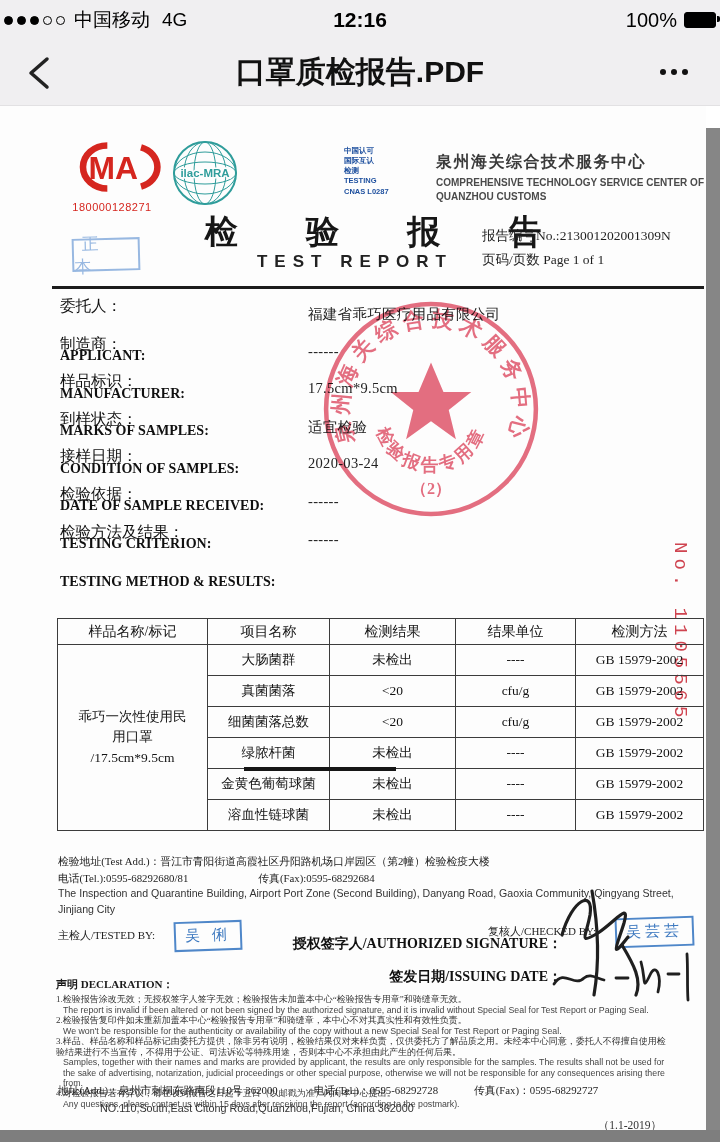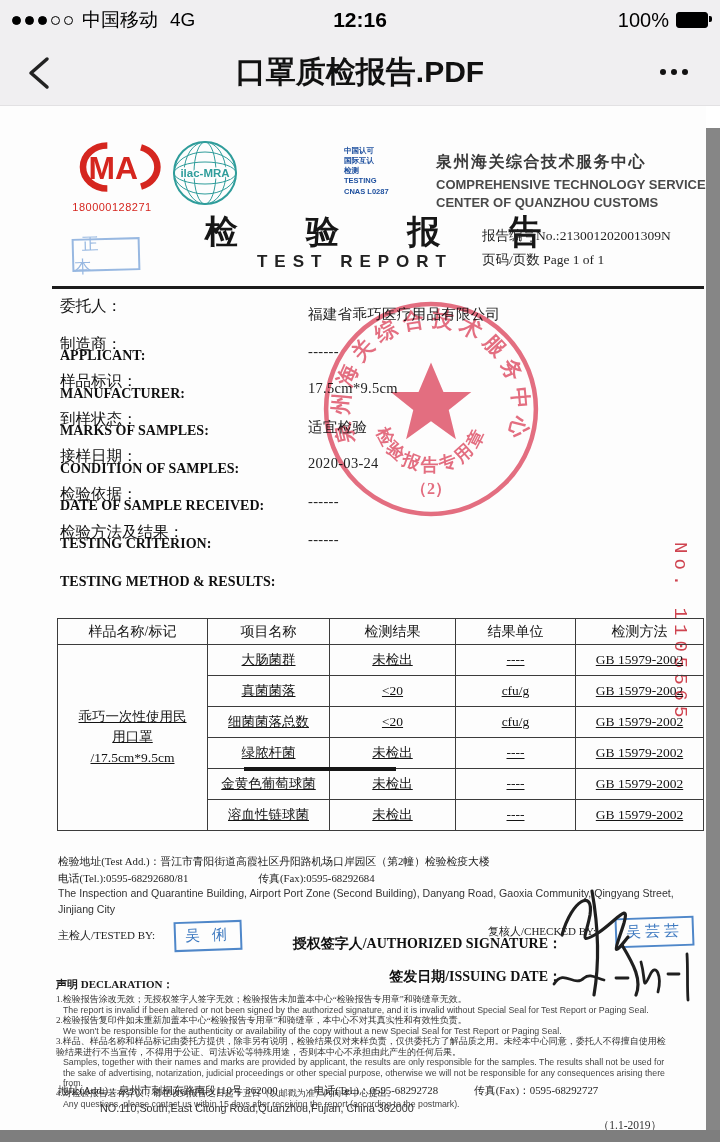--- a/index.html
+++ b/index.html
@@ -1,21 +1,21 @@
 <!DOCTYPE html>
 <html><head>
 <meta charset="utf-8">
 <style>
   html,body{margin:0;padding:0;background:#fff;}
   .screen{position:relative;width:720px;height:1142px;overflow:hidden;background:#fff;
           font-family:"Liberation Serif","DejaVu Serif",serif;color:#1b1b1b;}
 
   
   .statusbar{position:absolute;top:0;left:0;width:720px;height:40px;background:#f0eff1;
-             display:flex;align-items:center;padding:0 12px;box-sizing:border-box;
+             display:flex;align-items:center;padding:0 4px;box-sizing:border-box;
              font-family:"Liberation Sans","DejaVu Sans",sans-serif;}
   .sig-dots{display:flex;gap:4px;margin-right:9px;align-items:center;}
   .dot{width:9px;height:9px;border-radius:50%;border:1.5px solid #000;box-sizing:border-box;}
   .dot.filled{background:#000;}
   .carrier{font-size:19px;color:#000;}
   .net{font-size:19px;margin-left:12px;color:#000;}
   .sb-time{position:absolute;left:0;right:0;text-align:center;font-size:21px;font-weight:700;color:#000;pointer-events:none;}
   .sb-right{margin-left:auto;display:flex;align-items:center;gap:7px;}
   .batt-pct{font-size:20px;color:#000;}
   .batt{width:30px;height:14px;border:1.6px solid #000;border-radius:3px;background:#000;position:relative;}
@@ -39,21 +39,21 @@
 
   
   .cma{position:absolute;top:32px;left:60px;width:104px;text-align:center;}
   .cma-no{color:#d5261f;font-size:11px;font-family:"Liberation Sans",sans-serif;letter-spacing:.5px;margin-top:1px;}
   .ilac{position:absolute;top:32px;left:170px;}
   .cnas{position:absolute;top:38px;left:248px;}
   .cnas-cap{position:absolute;top:40px;left:344px;font-size:7.5px;font-weight:700;color:#1d4f9e;
             font-family:"Liberation Sans",sans-serif;line-height:1.35;}
   .org{position:absolute;top:46px;left:436px;width:270px;}
   .org-cn{font-size:16px;letter-spacing:1.5px;color:#3a3a3a;font-weight:700;}
-  .org-en{font-size:13px;color:#4a4a4a;font-weight:700;font-family:"Liberation Sans",sans-serif;margin-top:3px;line-height:1.35;}
+  .org-en{font-size:10px;color:#4a4a4a;font-weight:700;font-family:"Liberation Sans",sans-serif;margin-top:3px;line-height:1.35;}
 
   
   .copy-stamp{position:absolute;top:132px;left:72px;width:68px;height:33px;border:2.5px solid #6e9cd6;
               color:#6e9cd6;display:flex;align-items:center;justify-content:center;font-size:17px;
               letter-spacing:8px;text-indent:8px;opacity:.7;transform:rotate(-1.5deg);}
   .title-cn{position:absolute;top:104px;left:20px;width:706px;text-align:center;font-size:33px;font-weight:700;
             letter-spacing:30px;text-indent:30px;color:#161616;}
   .title-en{position:absolute;top:146px;left:0;width:670px;text-align:center;font-size:17px;letter-spacing:7px;
             color:#222;font-family:"Liberation Sans",sans-serif;font-weight:600;padding-left:40px;}
   .report-meta{position:absolute;top:122px;left:482px;font-size:13.5px;color:#1f1f1f;line-height:1.15;}
@@ -72,21 +72,21 @@
 
   
   .serial{position:absolute;left:691px;top:436px;transform:rotate(90deg);transform-origin:0 0;
           font-family:"Liberation Mono","DejaVu Sans Mono",monospace;font-size:19px;letter-spacing:5px;
           color:#cf4450;white-space:nowrap;}
 
   
   .rtable{position:absolute;top:512px;left:57px;border-collapse:collapse;font-size:13.5px;color:#141414;}
   .rtable th,.rtable td{border:1.3px solid #3c3c3c;text-align:center;padding:1px 3px;font-weight:400;}
   .rtable th{height:26px;font-size:14px;}
-  .rtable td{height:31px;text-decoration:underline;}
+  .rtable td{height:31px;}
   .sample-cell{font-size:13.5px;line-height:1.5;}
   .short-rule{position:absolute;top:661px;left:244px;width:152px;height:4px;background:#161616;}
 
   
   .foot{position:absolute;top:747px;left:58px;width:650px;font-size:10.8px;color:#222;}
   .foot-line{line-height:1.55;}
   .telfax{display:flex;gap:70px;}
   .foot-en{font-family:"Liberation Sans",sans-serif;font-size:10.6px;color:#333;line-height:1.5;}
   .sign-row{position:relative;height:44px;margin-top:3px;font-size:11px;}
   .stamp-box{display:inline-block;border:2px solid #4f87c9;color:#3f7ac0;font-size:15px;letter-spacing:4px;

